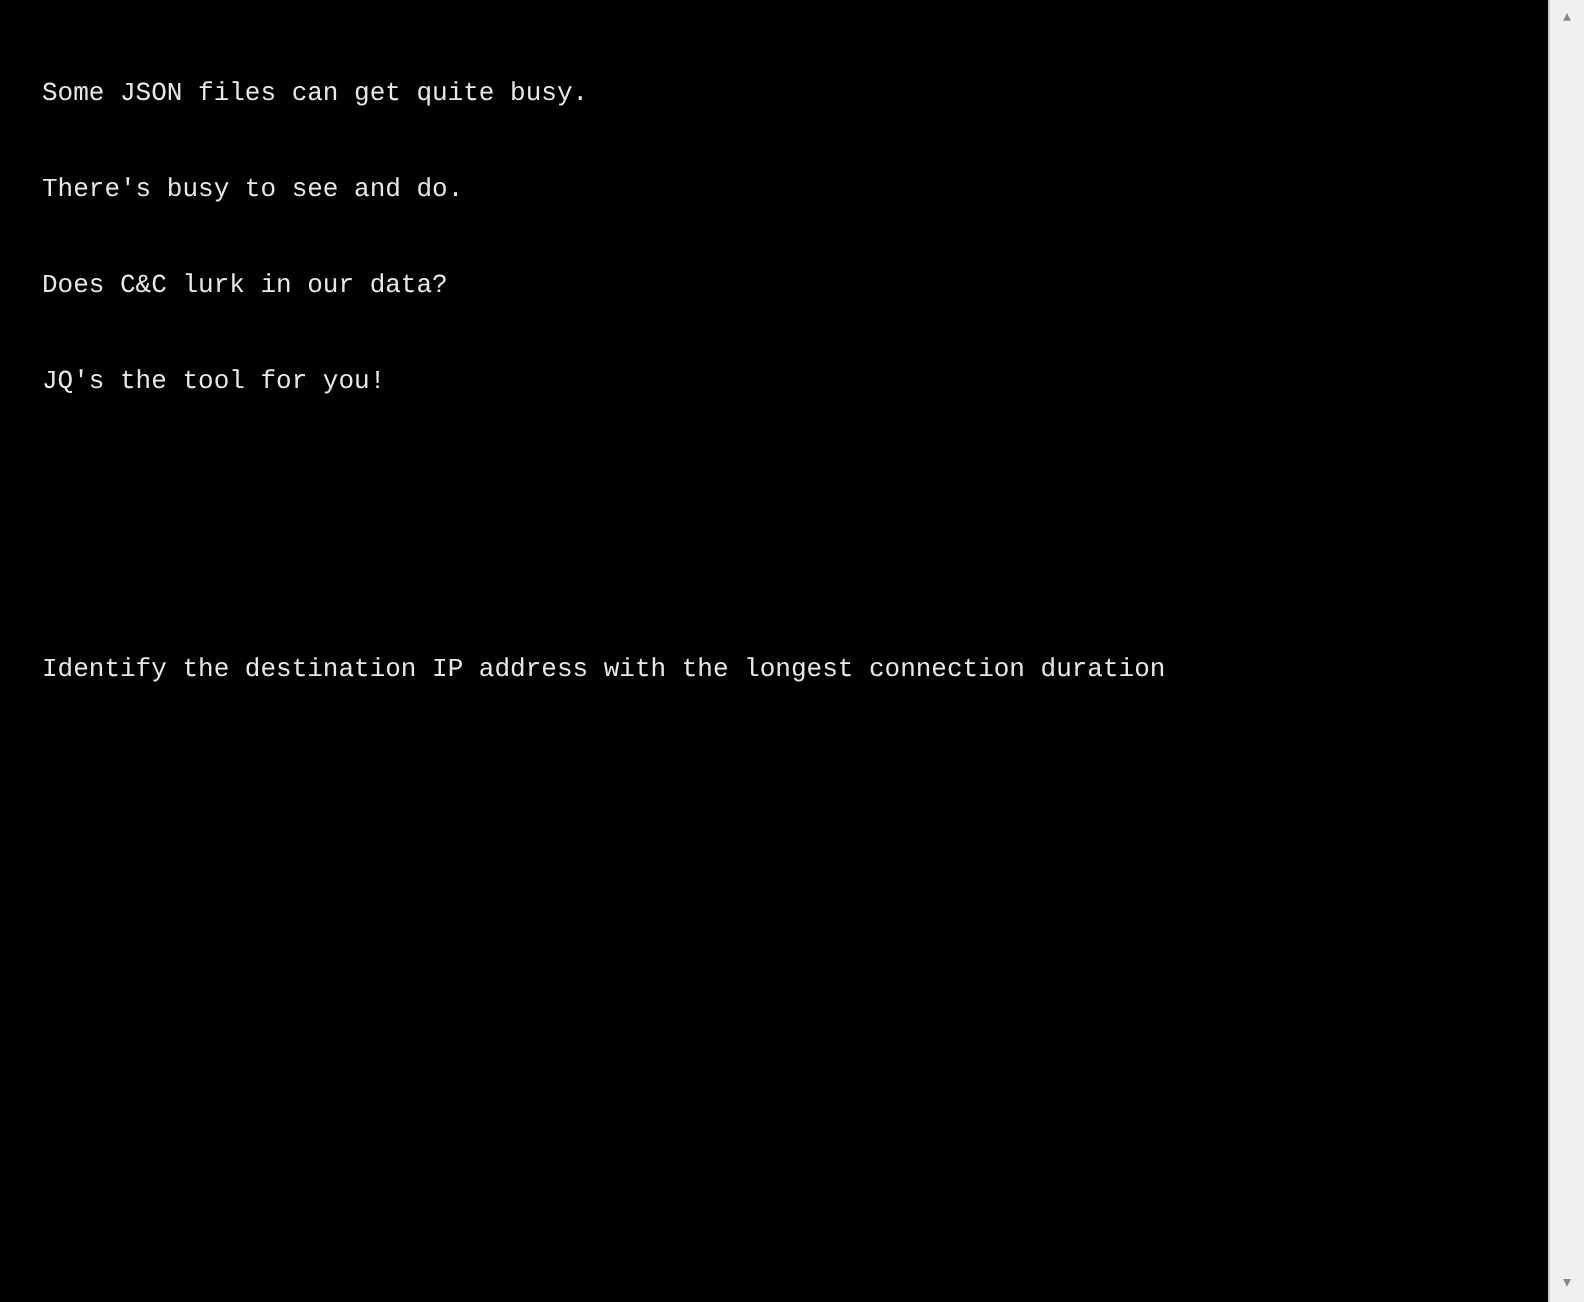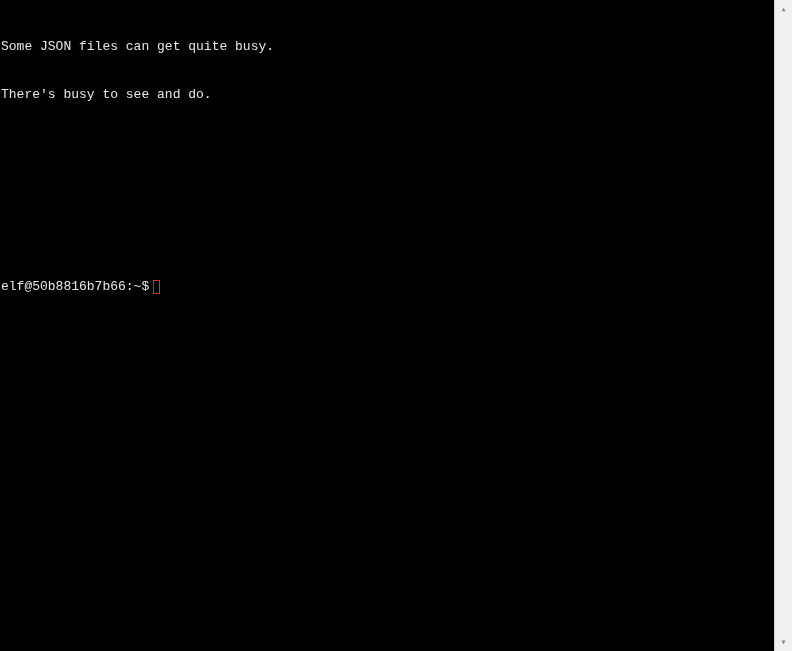--- a/index.html
+++ b/index.html
@@ -16,21 +16,21 @@
     }
     .terminal-wrapper {
       width: 774px;
       height: 651px;
       border: 1px solid #000;
       display: flex;
     }
     .terminal {
       flex: 1;
       background: #000000;
-      padding: 6px 0;
+      padding: 6px 20px;
       color: #e8e8e8;
       font-size: 13px;
       line-height: 16px;
       white-space: pre;
       overflow: hidden;
     }
     .terminal-line {
       display: block;
     }
     .blank-line {
@@ -76,27 +76,26 @@
       background: #f0f0f0;
     }
   </style>
 </head>
 <body>
 
 <div class="terminal-wrapper">
   <div class="terminal">
     <span class="terminal-line">Some JSON files can get quite busy.</span>
     <span class="terminal-line">There's busy to see and do.</span>
+    <span class="terminal-line">Does C&amp;C lurk in our data?</span>
+    <span class="terminal-line">JQ's the tool for you!</span>
     <div class="blank-line"></div>
     <div class="blank-line"></div>
+    <span class="terminal-line">Identify the destination IP address with the longest connection duration</span>
     <div class="blank-line"></div>
-    <div class="prompt-line">
-      <span class="prompt">elf@50b8816b7b66:~$</span>
-      <span class="cursor"></span>
-    </div>
   </div>
 </div>
 
 <div class="scrollbar-wrapper">
   <div class="scroll-arrow">▴</div>
   <div class="scroll-track"></div>
   <div class="scroll-arrow">▾</div>
 </div>
 
 </body></html>

